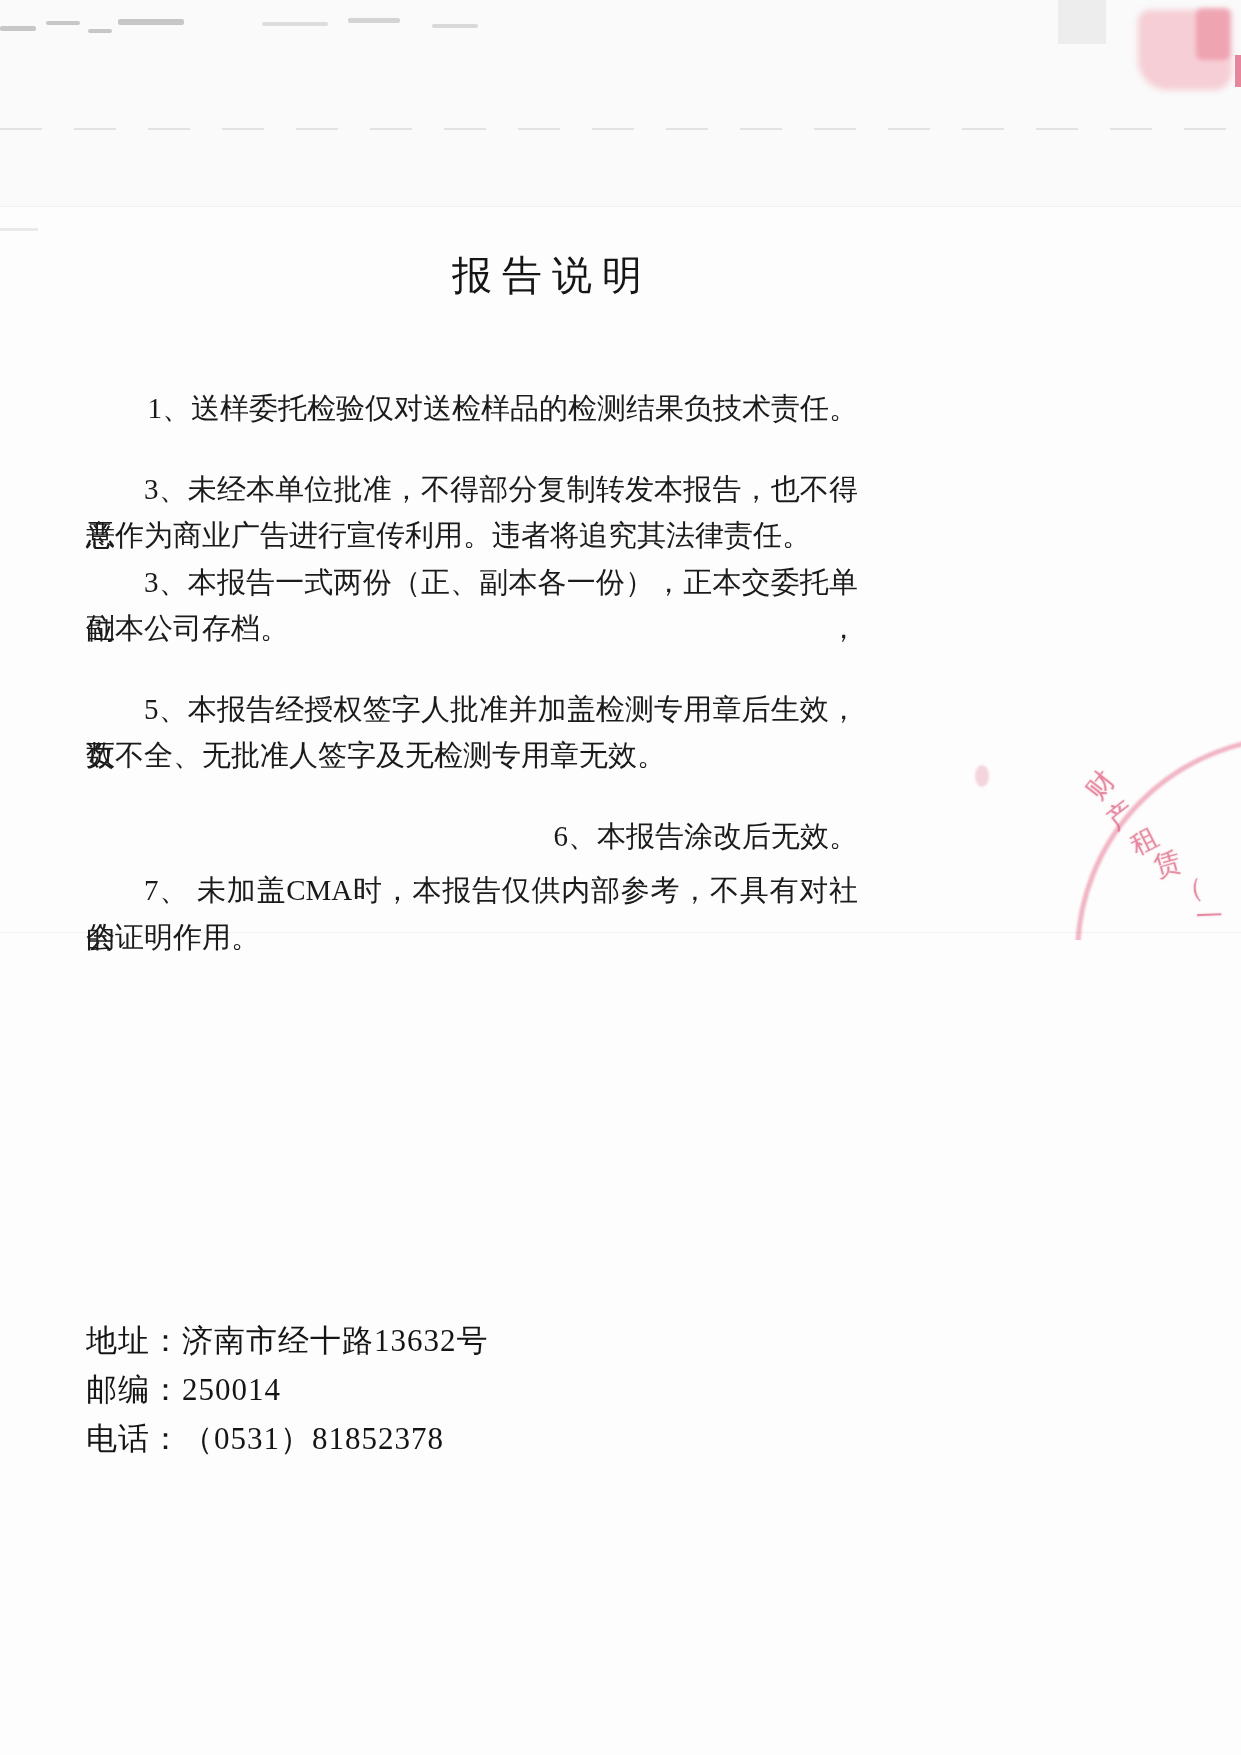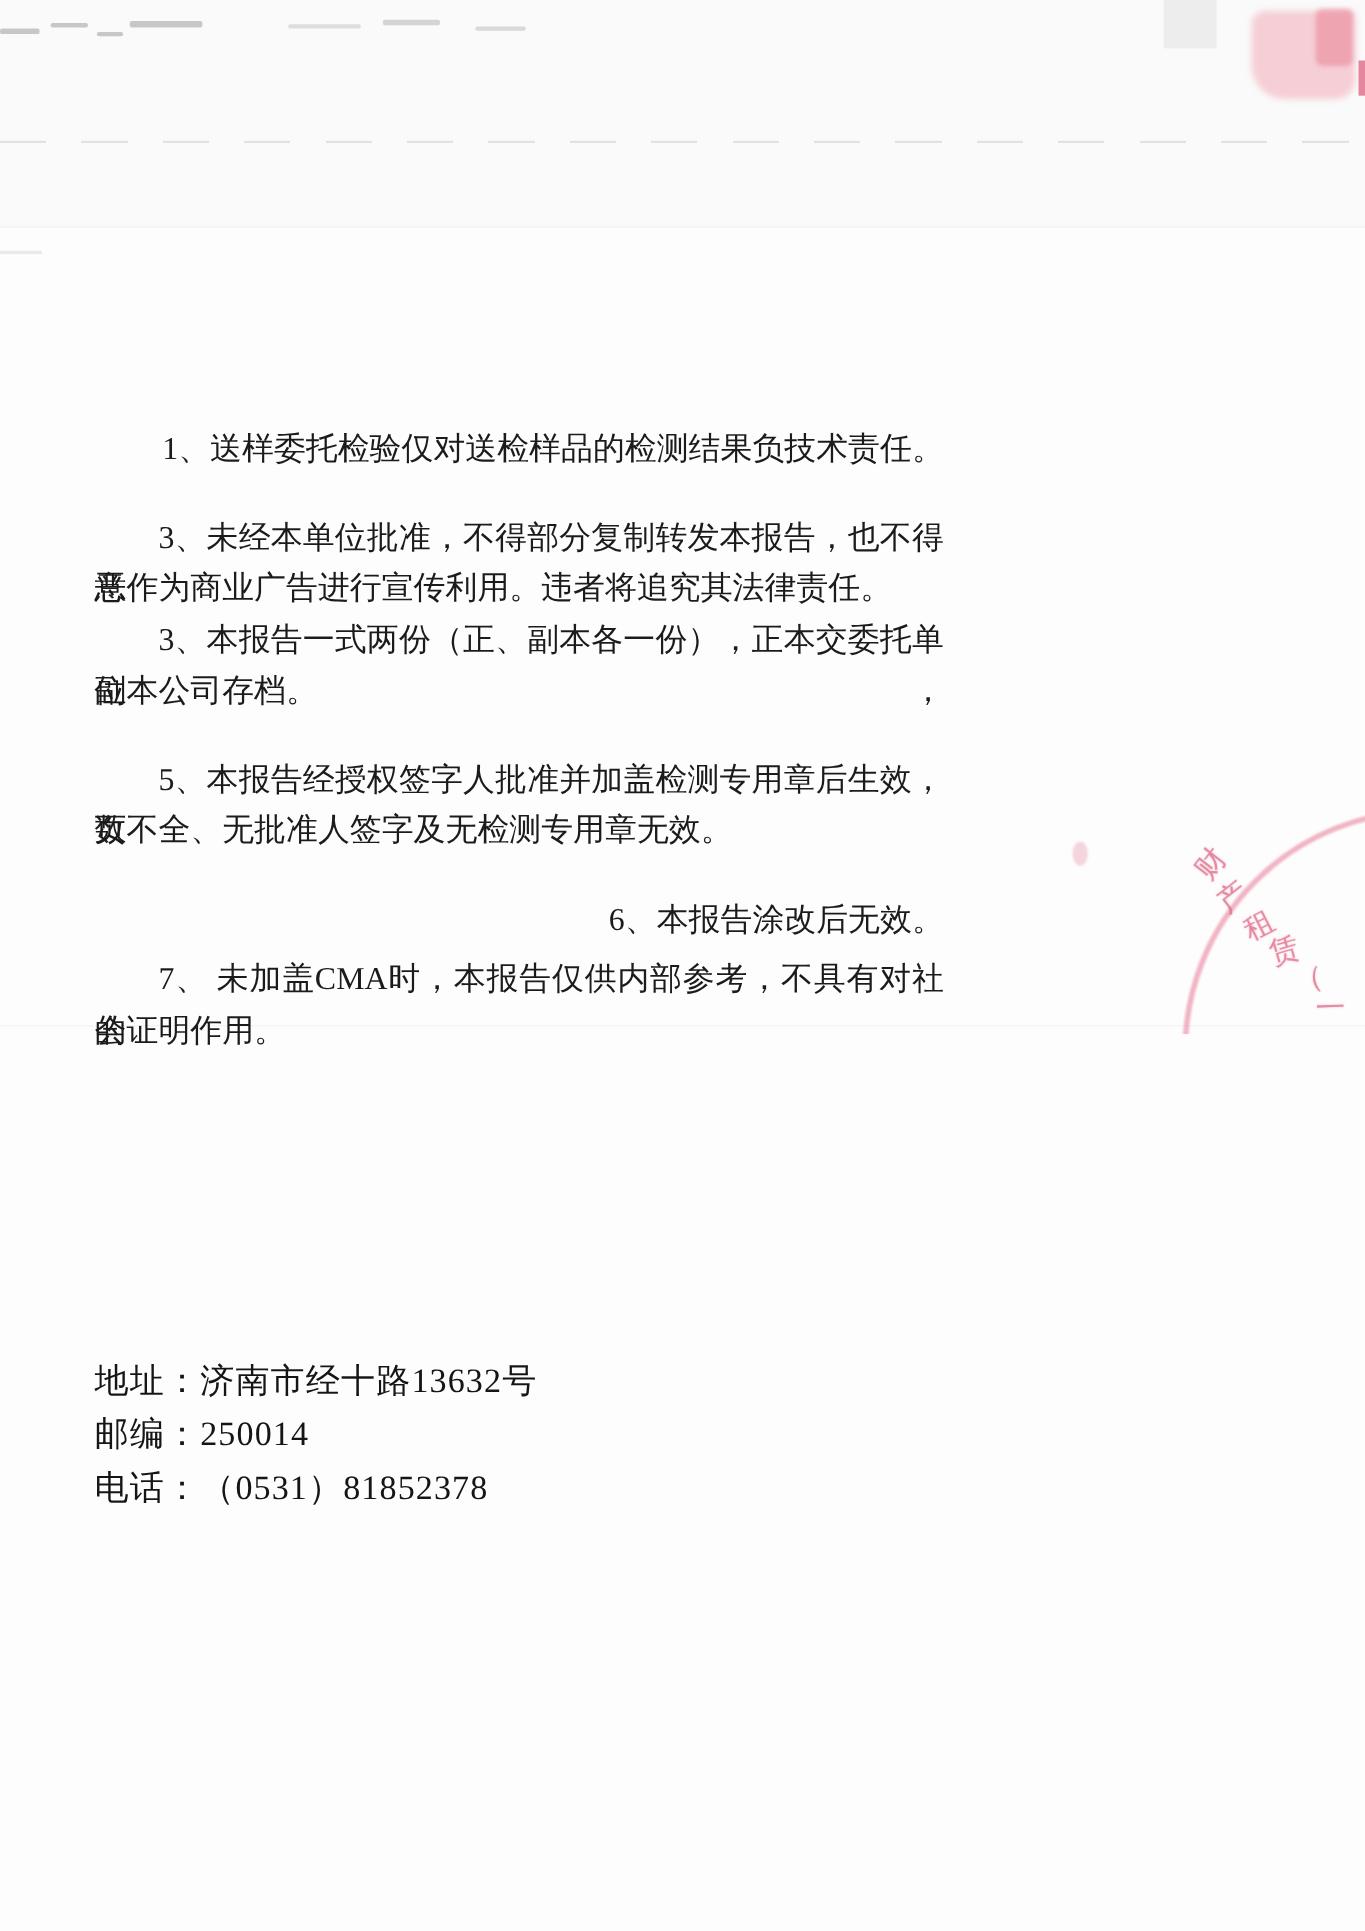--- a/index.html
+++ b/index.html
@@ -31,21 +31,21 @@
     text-align:center;font-size:40px;letter-spacing:10px;color:#161616;
   }
 
   .notes{position:absolute;left:86px;top:385px;width:772px;font-size:29px;color:#1b1b1b;}
   .notes .line{height:46.5px;line-height:46.5px;white-space:nowrap;}
   .notes .line.indent{text-indent:2em;text-align:right;}
   .notes .line.full{white-space:normal;text-align:justify;text-align-last:justify;text-justify:inter-ideograph;}
   .notes .line.gap-sm{margin-top:8px;}
   .notes .line.gap-md{margin-top:34px;}
 
-  .contact{position:absolute;left:86px;top:1230px;font-size:31px;letter-spacing:1px;color:#151515;}
+  .contact{position:absolute;left:86px;top:1316px;font-size:31px;letter-spacing:1px;color:#151515;}
   .contact .cline{height:49px;line-height:49px;white-space:nowrap;}
 
   
   .stamp-clip{position:absolute;left:955px;top:655px;width:286px;height:285px;overflow:hidden;}
   .stamp-ring{position:absolute;left:120px;top:80px;width:430px;height:430px;border-radius:50%;
     border:5px solid rgba(229,108,139,.5);filter:blur(1px);}
   .stamp-char{position:absolute;color:rgba(221,96,128,.62);font-size:27px;
     text-shadow:0 0 2px rgba(221,96,128,.4);}
   .stamp-fleck{position:absolute;left:20px;top:110px;width:14px;height:22px;
     background:rgba(221,96,128,.25);border-radius:50%;filter:blur(1px);}
@@ -65,20 +65,21 @@
   <div class="smudge" style="left:432px;top:24px;width:46px;height:4px;opacity:.35;"></div>
   <div class="gray-strip"></div>
   <div class="pink-blotch"></div>
   <div class="pink-blotch2"></div>
   <div class="red-sliver"></div>
   <div class="dash-line"></div>
   <div class="edge-line"></div>
   <div class="crease-line"></div>
   <div class="corner-dash"></div>
 
+  <div class="title">报告说明</div>
 
   <div class="notes">
       <div class="line indent">1、送样委托检验仅对送检样品的检测结果负技术责任。</div>
       <div class="line indent full gap-md">3、未经本单位批准，不得部分复制转发本报告，也不得恶</div>
       <div class="line">意作为商业广告进行宣传利用。违者将追究其法律责任。</div>
       <div class="line indent full">3、本报告一式两份（正、副本各一份），正本交委托单位，</div>
       <div class="line">副本公司存档。</div>
       <div class="line indent full gap-md">5、本报告经授权签字人批准并加盖检测专用章后生效，页</div>
       <div class="line">数不全、无批准人签字及无检测专用章无效。</div>
       <div class="line indent gap-md">6、本报告涂改后无效。</div>

